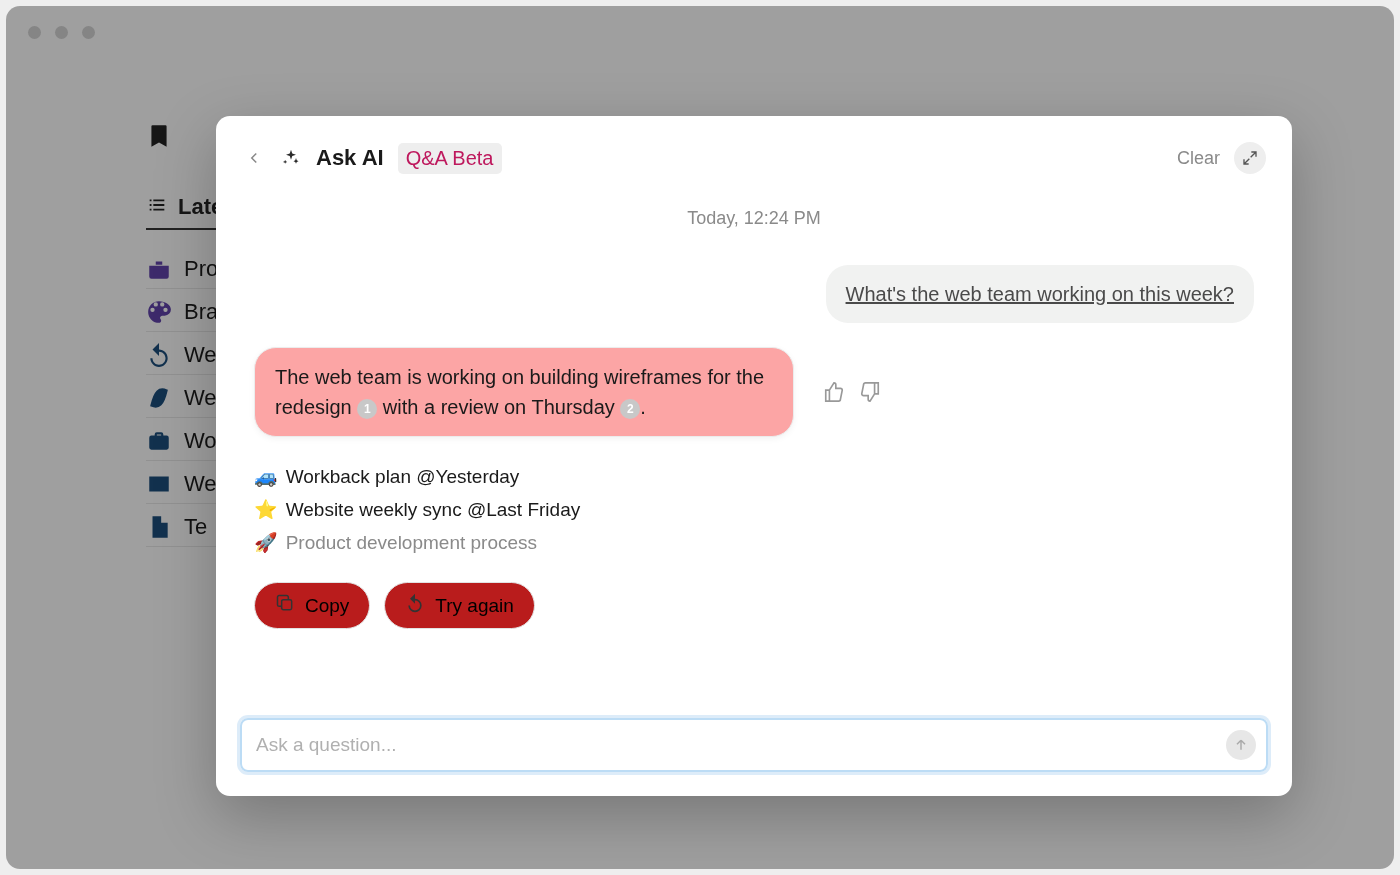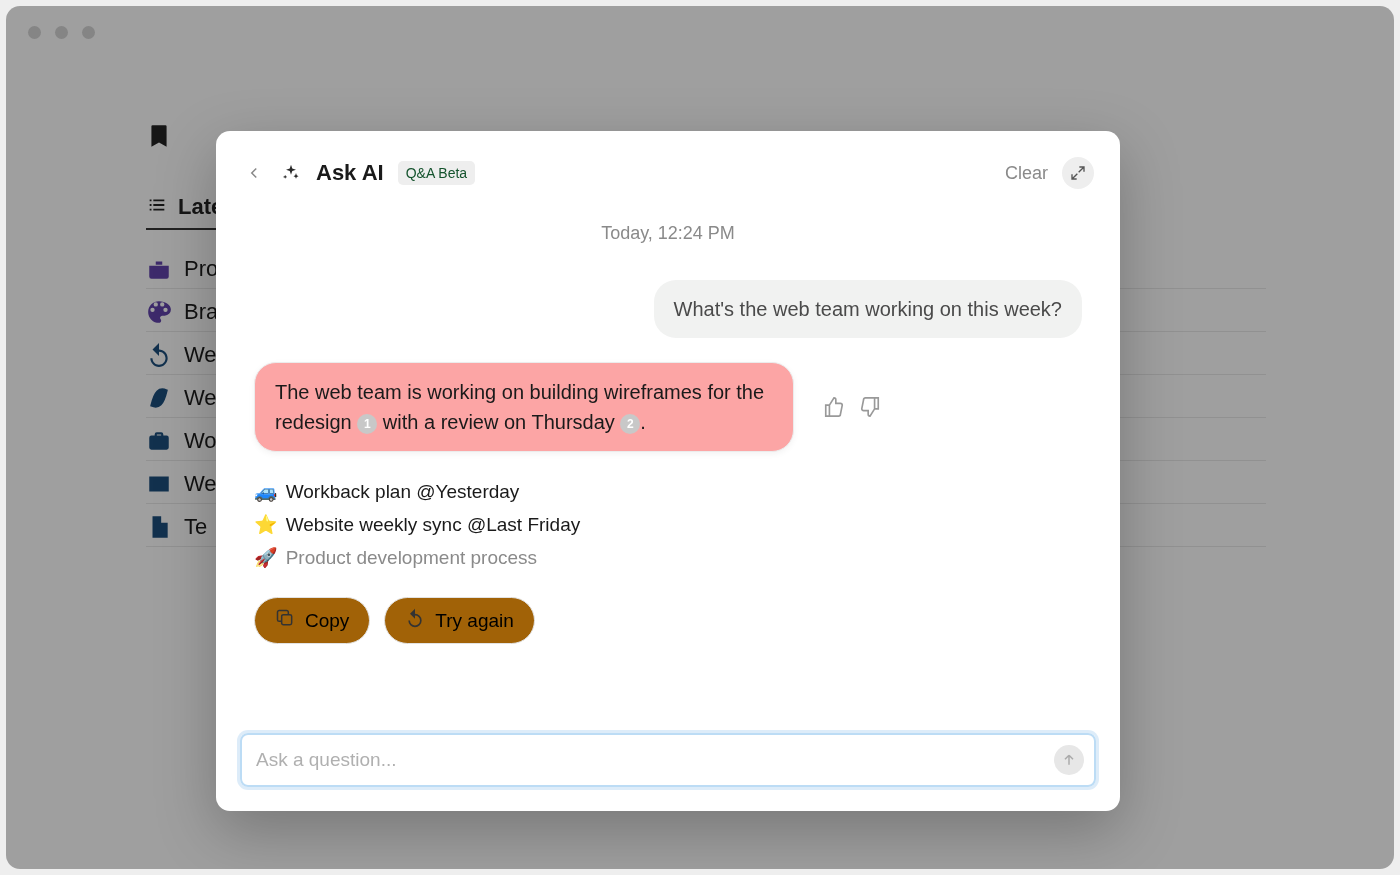--- a/index.html
+++ b/index.html
@@ -75,23 +75,23 @@
   font-size: 22px;
   font-weight: 500;
 }
 .list-item .icon { width: 26px; height: 26px; display:flex; align-items:center; justify-content:center; }
 .list-item .icon.purple svg { fill: #5b3fa0; }
 .list-item .icon.dark svg { fill: #1b4a75; }
 
 
 .modal {
   position: absolute;
-  top: 125px;
+  top: 110px;
   left: 210px;
-  width: 904px;
+  width: 1076px;
   height: 680px;
   background: #fff;
   border-radius: 14px;
   box-shadow: 0 20px 60px rgba(0,0,0,0.25);
   display: flex;
   flex-direction: column;
 }
 .modal-header {
   display: flex;
   align-items: center;
@@ -103,23 +103,23 @@
   display:flex; align-items:center; justify-content:center;
   color: #8a8a8a; cursor:pointer;
 }
 .back-btn svg { width: 18px; height: 18px; stroke: #8a8a8a; fill:none; stroke-width:2; }
 
 .sparkle { width: 22px; height: 22px; display:flex; align-items:center; justify-content:center; }
 .sparkle svg { width: 20px; height: 20px; fill: #2a2a2a; }
 
 .modal-title { font-size: 22px; font-weight: 700; color: #1a1a1a; }
 .badge {
-  font-size: 14px;
+  font-size: 20px;
   font-weight: 500;
-  color: #14532d;
+  color: #be185d;
   background: #eeeeee;
   padding: 4px 8px;
   border-radius: 5px;
 }
 .spacer { flex: 1; }
 .clear-btn { font-size: 18px; color: #8a8a8a; cursor:pointer; }
 .collapse-btn {
   width: 32px; height: 32px; border-radius: 50%;
   background: #eeeeee;
   display:flex; align-items:center; justify-content:center;
@@ -140,21 +140,21 @@
 }
 .msg-row { display:flex; margin-bottom: 24px; }
 .msg-row.user { justify-content: flex-end; }
 .bubble {
   max-width: 540px;
   padding: 14px 20px;
   border-radius: 22px;
   font-size: 20px;
   line-height: 1.5;
 }
-.bubble.user { background: #f1f2f1; color: #4a4a4a; }
+.bubble.user { background: #f1f2f1; color: #4a4a4a; text-decoration: underline; }
 .bubble.ai {
   background: #fca5a5;
   color: #1a1a1a;
   border: 1px solid #ececec;
   box-shadow: 0 2px 6px rgba(0,0,0,0.05);
 }
 .ai-row { display:flex; align-items:center; gap: 28px; margin-bottom: 28px; }
 .cite {
   display:inline-flex; align-items:center; justify-content:center;
   width: 20px; height:20px; border-radius:50%;
@@ -171,21 +171,21 @@
 .source-link.faded { color:#8a8a8a; }
 .source-link .emoji { font-size:19px; }
 
 .actions { display:flex; gap:14px; }
 .pill-btn {
   display:flex; align-items:center; gap:10px;
   border:1px solid #e2e2e2;
   border-radius: 999px;
   padding: 10px 20px;
   font-size: 19px;
-  background:#a16207;
+  background:#b91c1c;
   cursor:pointer;
 }
 .pill-btn svg { width:20px; height:20px; stroke:#333; fill:none; stroke-width:1.8; }
 .pill-btn .refresh svg { width:20px; height:20px; }
 
 .modal-footer { padding: 0 24px 24px 24px; }
 .input-wrap {
   border: 2px solid #bcdcf5;
   border-radius: 8px;
   box-shadow: 0 0 0 3px rgba(120,180,230,0.25);

